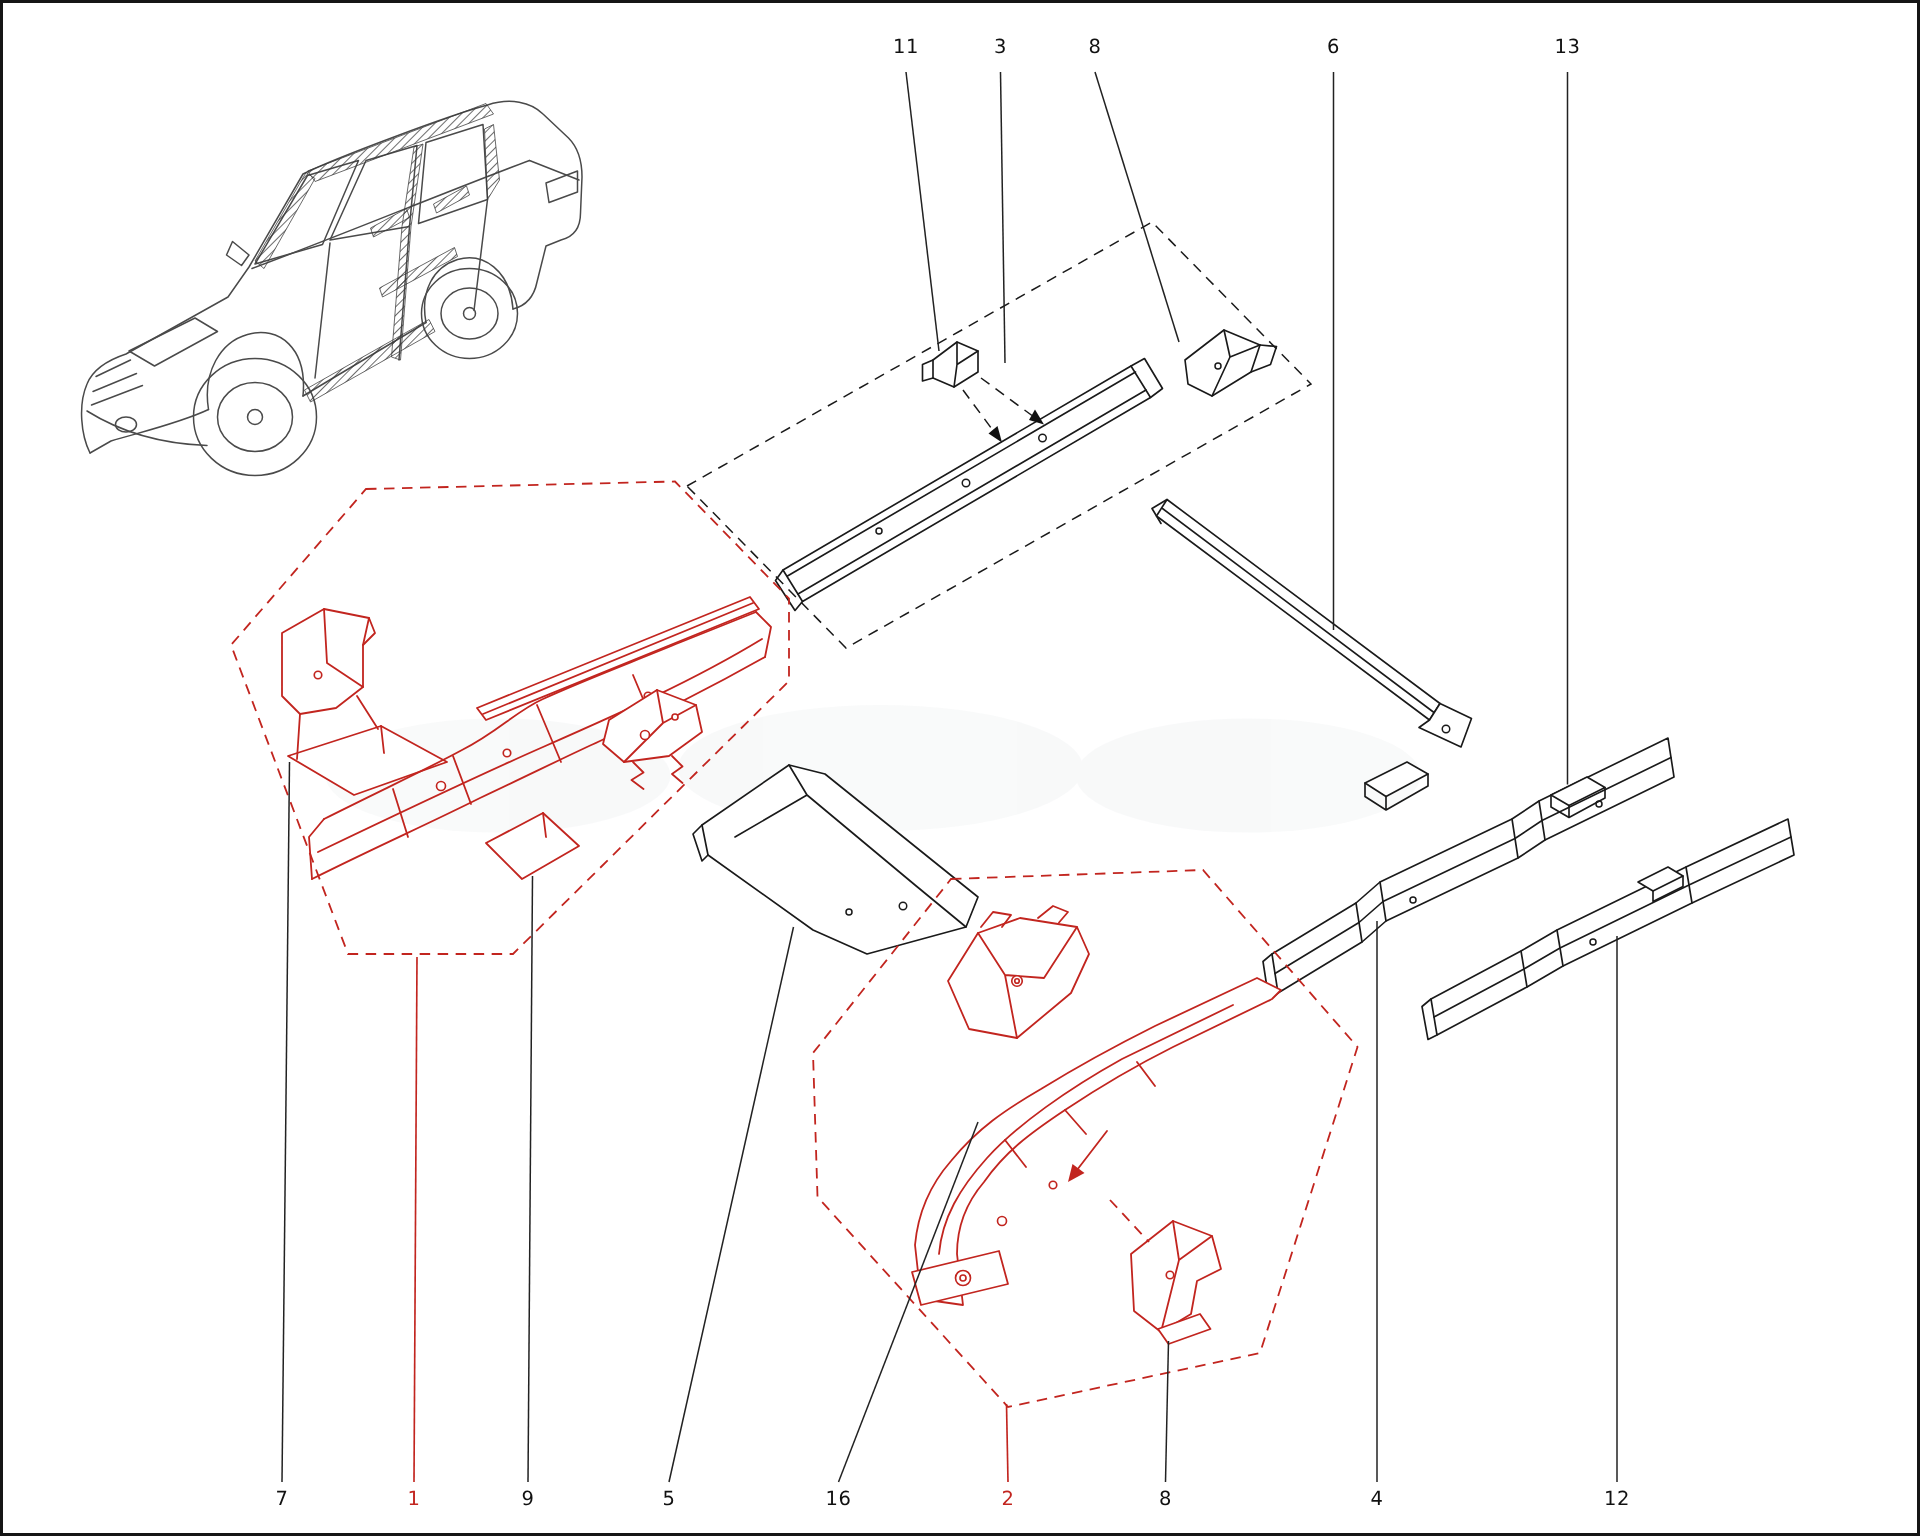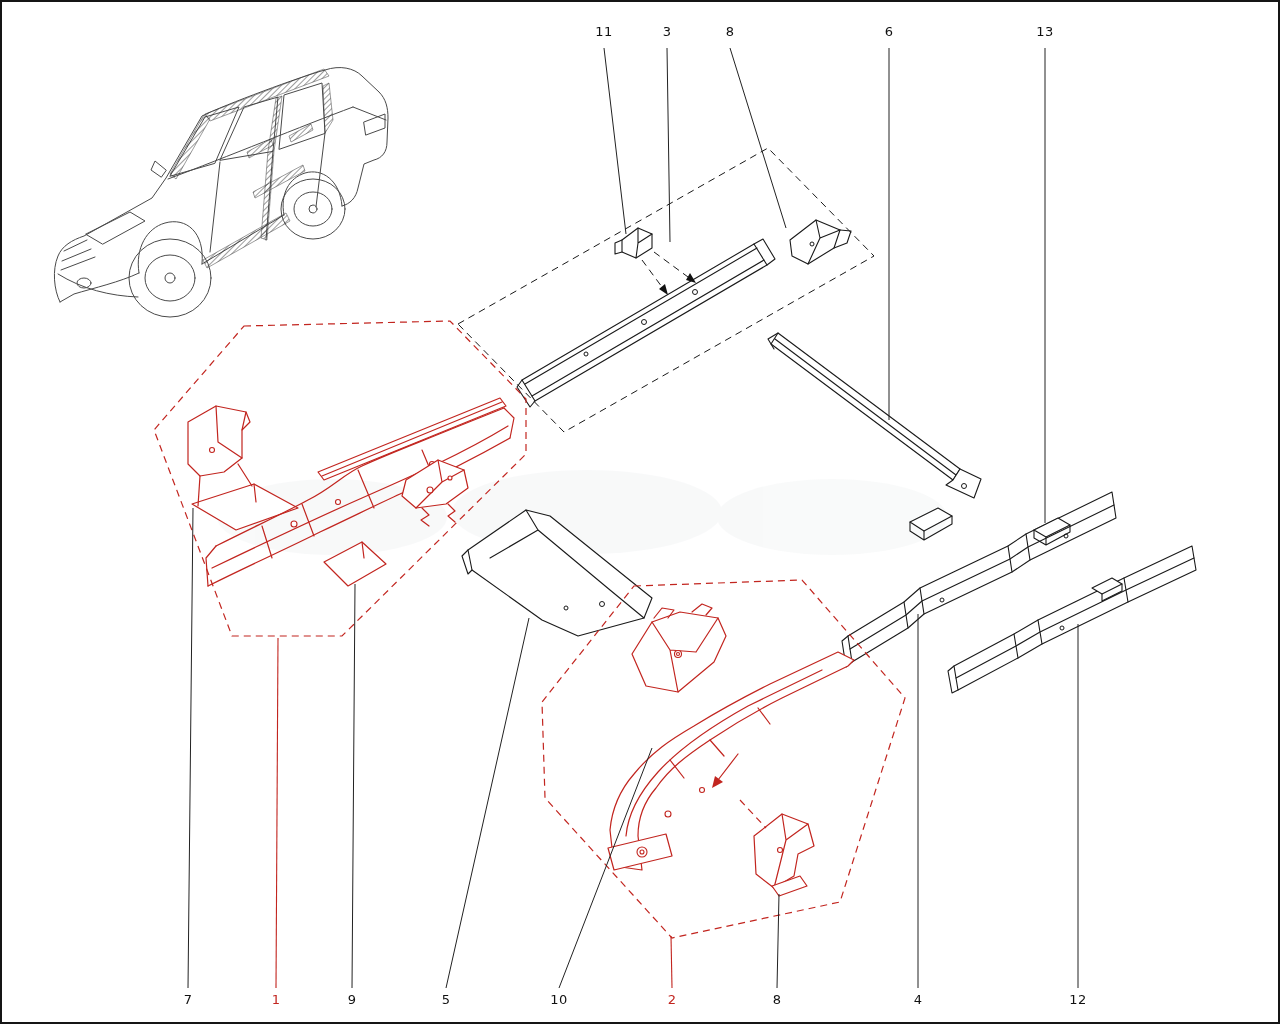--- a/index.html
+++ b/index.html
@@ -239,19 +239,19 @@
   <div class="callout" style="left:602px;top:22px">11</div>
   <div class="callout" style="left:665px;top:22px">3</div>
   <div class="callout" style="left:728px;top:22px">8</div>
   <div class="callout" style="left:887px;top:22px">6</div>
   <div class="callout" style="left:1043px;top:22px">13</div>
 
   <div class="callout" style="left:186px;top:990px">7</div>
   <div class="callout red" style="left:274px;top:990px">1</div>
   <div class="callout" style="left:350px;top:990px">9</div>
   <div class="callout" style="left:444px;top:990px">5</div>
-  <div class="callout" style="left:557px;top:990px">10</div>
+  <div class="callout" style="left:557px;top:990px">16</div>
   <div class="callout red" style="left:670px;top:990px">2</div>
   <div class="callout" style="left:775px;top:990px">8</div>
   <div class="callout" style="left:916px;top:990px">4</div>
   <div class="callout" style="left:1076px;top:990px">12</div>
 
 </div>
 
 </body></html>

